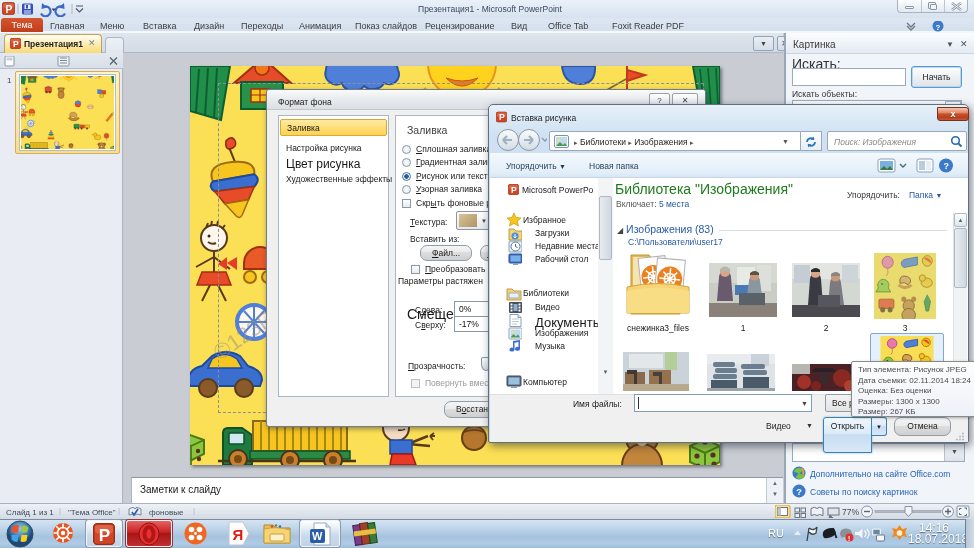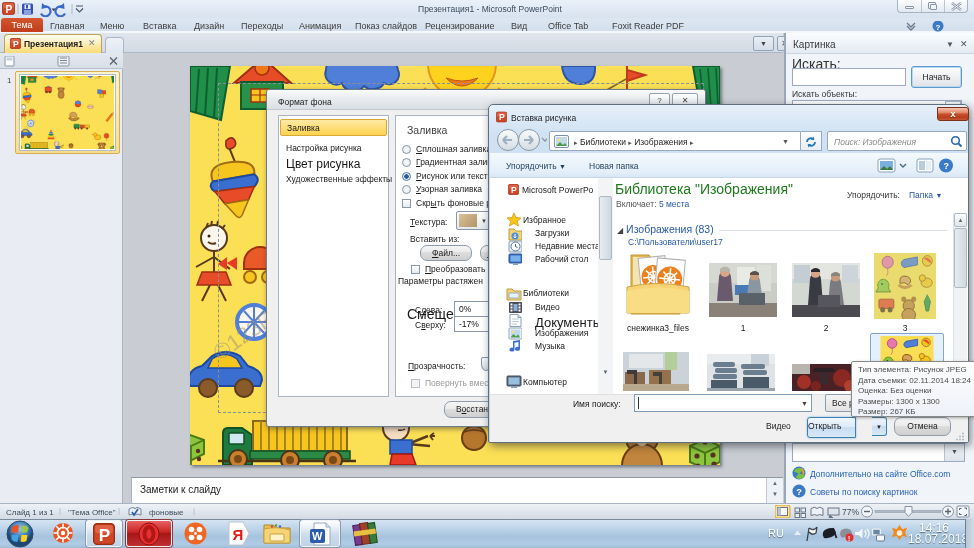--- a/index.html
+++ b/index.html
@@ -672,29 +672,29 @@
  <div class="ab" style="left:381px;top:228px;width:74px;height:58px;background:#e4f0fb;border:1px solid #84a6cc;border-radius:2px"></div>
  <svg class="ab" style="left:384px;top:231px" width="68" height="53" viewBox="0 0 100 78" preserveAspectRatio="none">
         <use href="#toysS"></use>
       </svg>
 
  <div class="ab" style="left:464px;top:108px;width:14px;height:181px;background:#f0f2f4;border-left:1px solid #dde2e8"></div>
  <div class="ab" style="left:465px;top:108px;width:13px;height:14px;background:linear-gradient(#fdfdfd,#dfe5ea);border:1px solid #b0bac6;border-radius:2px;font-size:6px;color:#5a6570;text-align:center;line-height:13px">▲</div>
  <div class="ab" style="left:465px;top:123px;width:13px;height:60px;background:linear-gradient(90deg,#e8ecf0,#cfd7df);border:1px solid #aeb9c6;border-radius:2px"></div>
 
  <div class="ab" style="left:1px;top:289px;width:478px;height:48px;background:#f0f0f0;border-top:1px solid #dfdfdf"></div>
- <div class="ab" style="left:84px;top:294px;font-size:8.5px;color:#1a1a1a">Имя поиску:</div>
+ <div class="ab" style="left:84px;top:294px;font-size:8.5px;color:#1a1a1a">Имя файлы:</div>
  <div class="ab" style="left:145px;top:289px;width:178px;height:18px;background:#fff;border:1px solid #7f9db9">
    <span class="ab" style="left:3px;top:2px;width:1px;height:12px;background:#333"></span>
    <span class="ab" style="right:3px;top:5px;font-size:7px;color:#444">▼</span>
  </div>
  <div class="ab" style="left:336px;top:289px;width:126px;height:18px;background:linear-gradient(#f4f4f4,#e4e4e4);border:1px solid #8e9cab;border-radius:2px;font-size:8.5px;color:#1a1a1a;padding:3px 0 0 6px">Все ри</div>
  <div class="ab" style="left:277px;top:316px;font-size:8.5px;color:#1a1a1a">Видео</div>
  <div class="ab" style="left:317px;top:317px;font-size:7px;color:#333">▼</div>
- <div class="ab" style="left:318px;top:312px;width:49px;height:21px;background:linear-gradient(#f2f8fd,#dceafa 45%,#c8ddf2 50%,#d8e8f8);border:1px solid #3c7fb1;border-radius:3px 0 0 3px;font-size:8.5px;color:#1a1a1a;line-height:17px;box-shadow:0 0 2px #7ab0e0">Открыть</div>
+ <div class="ab" style="left:334px;top:312px;width:49px;height:36px;background:linear-gradient(#f2f8fd,#dceafa 45%,#c8ddf2 50%,#d8e8f8);border:1px solid #3c7fb1;border-radius:3px 0 0 3px;font-size:8.5px;color:#1a1a1a;text-align:center;line-height:17px;box-shadow:0 0 2px #7ab0e0">Открыть</div>
  <div class="ab" style="left:383px;top:312px;width:15px;height:19px;background:linear-gradient(#f2f8fd,#dceafa 45%,#c8ddf2 50%,#d8e8f8);border:1px solid #3c7fb1;border-left:none;border-radius:0 3px 3px 0;font-size:6px;color:#222;text-align:center;line-height:18px">▼</div>
  <div class="ab" style="left:405px;top:312px;width:57px;height:19px">
         <div class="btn7" style="width:100%;height:100%;font-size:8.5px;line-height:17px">Отмена</div>
       </div>
  <svg class="ab" style="left:466px;top:327px" width="10" height="9" viewBox="0 0 10 9">
         <g fill="#b0b8c0">
           <circle cx="8" cy="1.5" r="1"></circle>
           <circle cx="8" cy="4.5" r="1"></circle>
           <circle cx="8" cy="7.5" r="1"></circle>
           <circle cx="5" cy="4.5" r="1"></circle>

